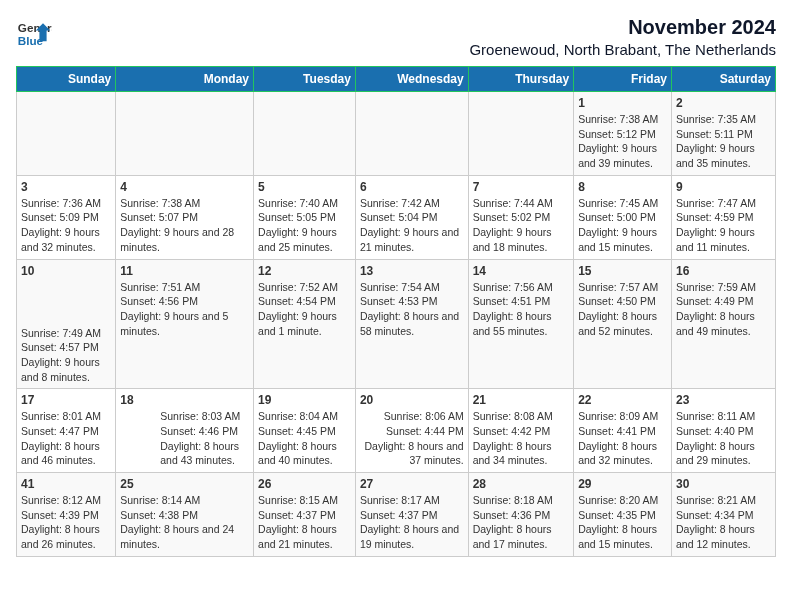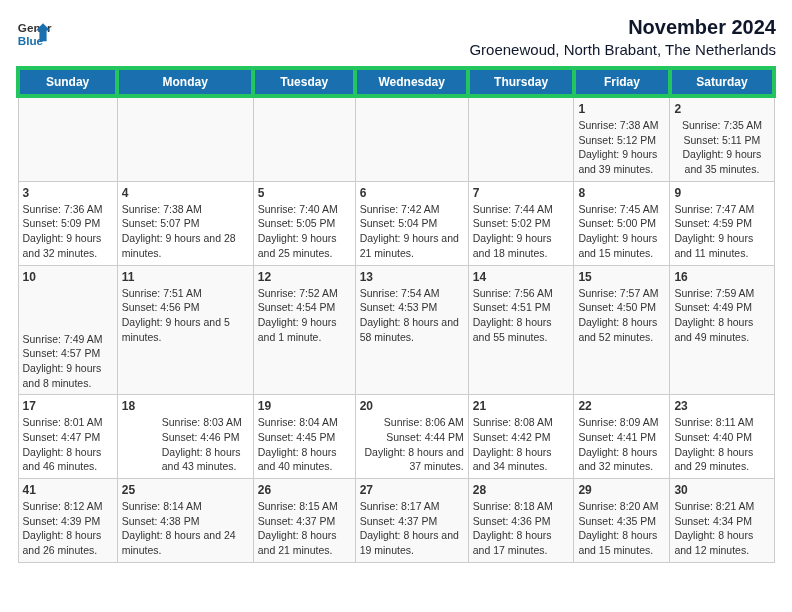--- a/index.html
+++ b/index.html
@@ -40,24 +40,24 @@
     }
     table {
       width: 100%;
       border-collapse: collapse;
       font-size: 11px;
     }
     thead tr th {
       background: #1a6faf;
       color: #fff;
       padding: 5px 4px;
-      text-align: center;
+      text-align: right;
       font-size: 12px;
       font-weight: bold;
-      border: 4px solid #22c55e;
+      border: 1px solid #22c55e;
     }
     tbody tr td {
       border: 1px solid #ccc;
       padding: 4px 4px;
       vertical-align: top;
       min-height: 70px;
       height: 80px;
       background: #fff;
     }
     tbody tr:nth-child(odd) td {
@@ -119,21 +119,21 @@
         <td class="empty-cell"></td>
         <td class="empty-cell"></td>
         <td>
           <span class="day-num">1</span>
           <div class="day-info" style="white-space: pre-line;">Sunrise: 7:38 AM
 Sunset: 5:12 PM
 Daylight: 9 hours and 39 minutes.</div>
         </td>
         <td>
           <span class="day-num">2</span>
-          <div class="day-info" style="white-space: pre-line; text-align: center;">Sunrise: 7:35 AM
+          <div class="day-info" style="white-space: pre-line;">Sunrise: 7:35 AM
 Sunset: 5:11 PM
 Daylight: 9 hours and 35 minutes.</div>
         </td>
       </tr>
       <tr>
         <td>
           <span class="day-num">3</span>
           <div class="day-info" style="white-space: pre-line;">Sunrise: 7:36 AM
 Sunset: 5:09 PM
 Daylight: 9 hours and 32 minutes.</div>

